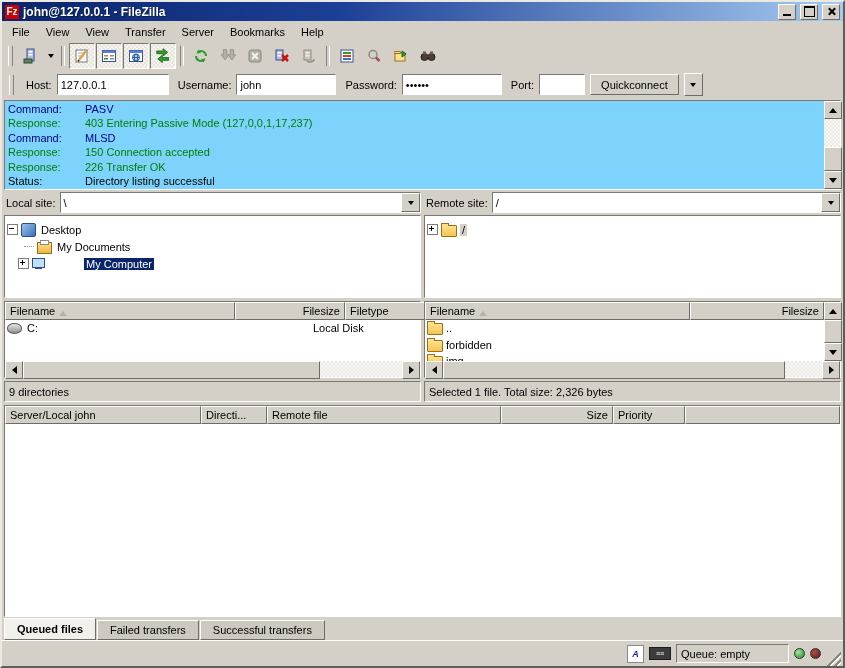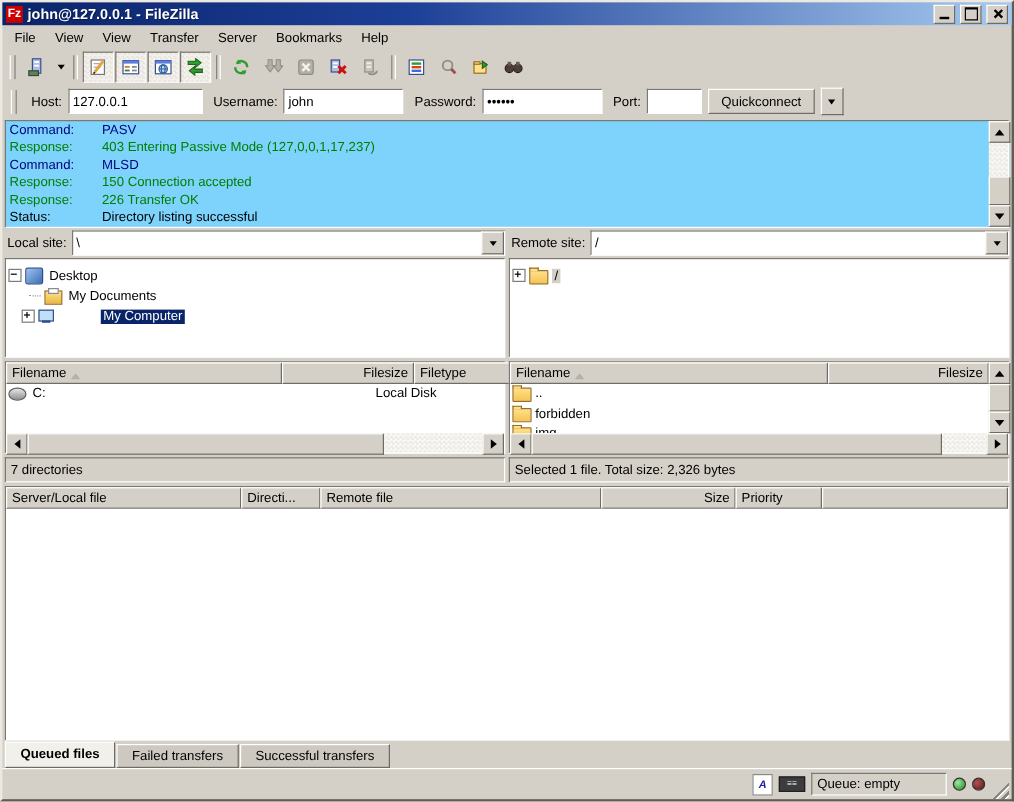--- a/index.html
+++ b/index.html
@@ -418,21 +418,21 @@
             </div>
           <div class="sthumb-h" style="width:295px"></div>
           <div style="flex:1"></div>
           <div class="sbtn">
               <div class="arr-r"></div>
             </div>
         </div>
       </div>
 
       <div class="pane-status">
-        <span>7 directories</span>
+        <span>9 directories</span>
       </div>
     </div>
 
     <div class="pane">
       <div class="site-row">
         <span class="site-label">Remote site:</span>
         <div class="combo">
           <span class="combo-text">/</span>
           <div class="combo-btn">
               <div class="caret-down"></div>
@@ -510,21 +510,21 @@
 
       <div class="pane-status">
         <span>Selected 1 file. Total size: 2,326 bytes</span>
       </div>
     </div>
   </div>
 
   <div class="queuebox">
     <div class="hdr-row">
       <div class="hdr-cell qc0">
-          <span>Server/Local file</span>
+          <span>Server/Local john</span>
         </div>
       <div class="hdr-cell qc1">
           <span>Directi...</span>
         </div>
       <div class="hdr-cell qc2">
           <span>Remote file</span>
         </div>
       <div class="hdr-cell hdr-right qc3">
           <span>Size</span>
         </div>

